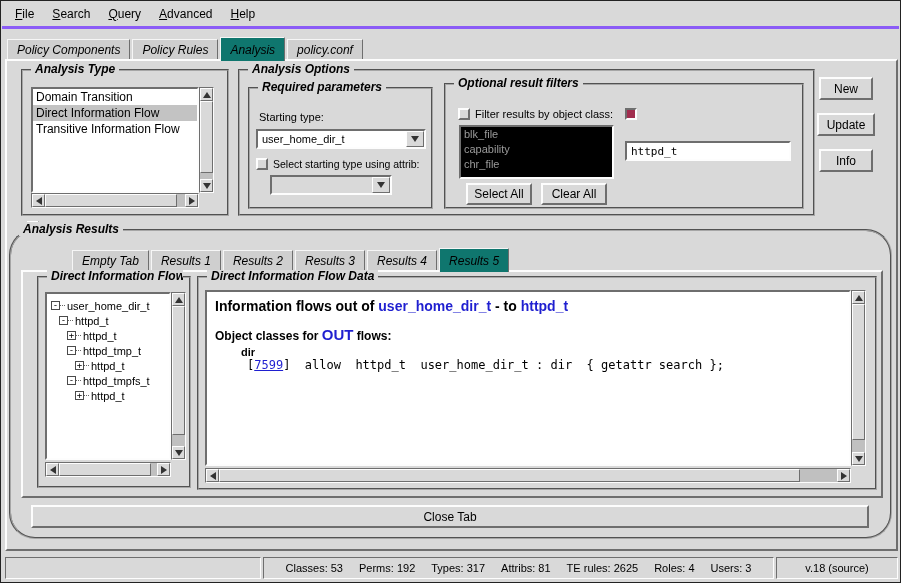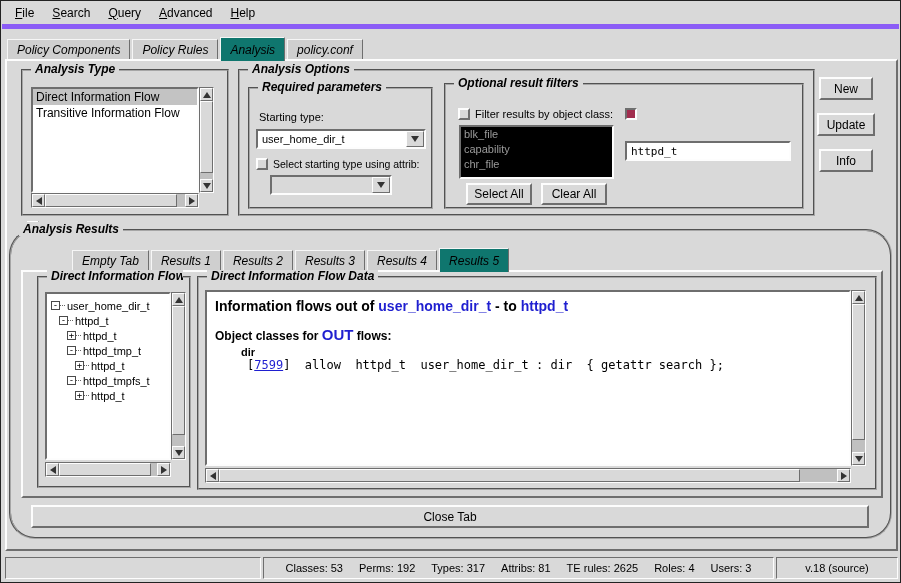--- a/index.html
+++ b/index.html
@@ -5,21 +5,21 @@
   * { margin:0; padding:0; box-sizing:border-box; }
   html,body { width:901px; height:583px; }
   body { font-family:"Liberation Sans",sans-serif; font-size:12px; color:#000; background:#808080; }
   .window { position:relative; width:901px; height:583px; background:#d9d9d9; border:1px solid #222; overflow:hidden; }
   .abs { position:absolute; }
   .raised  { border:2px solid; border-color:#fdfdfd #6e6e6e #6e6e6e #fdfdfd; }
   .raised1 { border:1px solid; border-color:#fdfdfd #6e6e6e #6e6e6e #fdfdfd; }
   .sunken  { border:2px solid; border-color:#6e6e6e #fdfdfd #fdfdfd #6e6e6e; }
 
   
-  .menubar { left:1px; top:1px; width:897px; height:27px; background:#d9d9d9; display:flex; align-items:center; padding-left:4px; border-bottom:5px solid #8b5cf6; }
+  .menubar { left:1px; top:1px; width:897px; height:27px; background:#d9d9d9; display:flex; align-items:center; padding-left:4px; border-bottom:3px solid #8b5cf6; }
   .menu-item { display:inline-block; padding:4px 9px; font-size:12px; cursor:default; }
   .menu-item::first-letter { text-decoration:underline; }
 
   
   .tabbar { display:flex; align-items:flex-end;font-style:italic; }
   .tab { background:#cfcfcf; border:1px solid; border-color:#f6f6f6 #6e6e6e #cfcfcf #f6f6f6; border-bottom:none; height:20px; padding:3px 9px 2px; margin-right:2px; font-size:12px; white-space:nowrap; cursor:default; }
   .tab.active { background:#0f766e; height:24px; padding-top:5px; margin-bottom:-2px; position:relative; z-index:7; }
   .main-tabs { left:6px; top:36px; height:22px; z-index:6; }
 
   .main-panel { left:4px; top:58px; width:893px; height:492px; background:#d9d9d9; }
@@ -108,20 +108,21 @@
     <div class="tab">Policy Rules</div>
     <div class="tab active">Analysis</div>
     <div class="tab">policy.conf</div>
   </div>
 
   <div class="abs raised main-panel">
 
     <div class="group" style="left:14px; top:8px; width:208px; height:147px;">
       <span class="group-label">Analysis Type</span>
       <div class="listbox sunken" style="left:8px; top:16px; width:168px; height:106px;">
+        <div class="lb-item">Domain Transition</div>
         <div class="lb-item selected">Direct Information Flow</div>
         <div class="lb-item">Transitive Information Flow</div>
       </div>
       <div class="sb v" style="left:176px; top:16px; height:106px;">
         <div class="sb-arrow">
             <span class="tri tri-up"></span>
           </div>
         <div class="sb-trough">
             <div class="sb-thumb"></div>
           </div>

